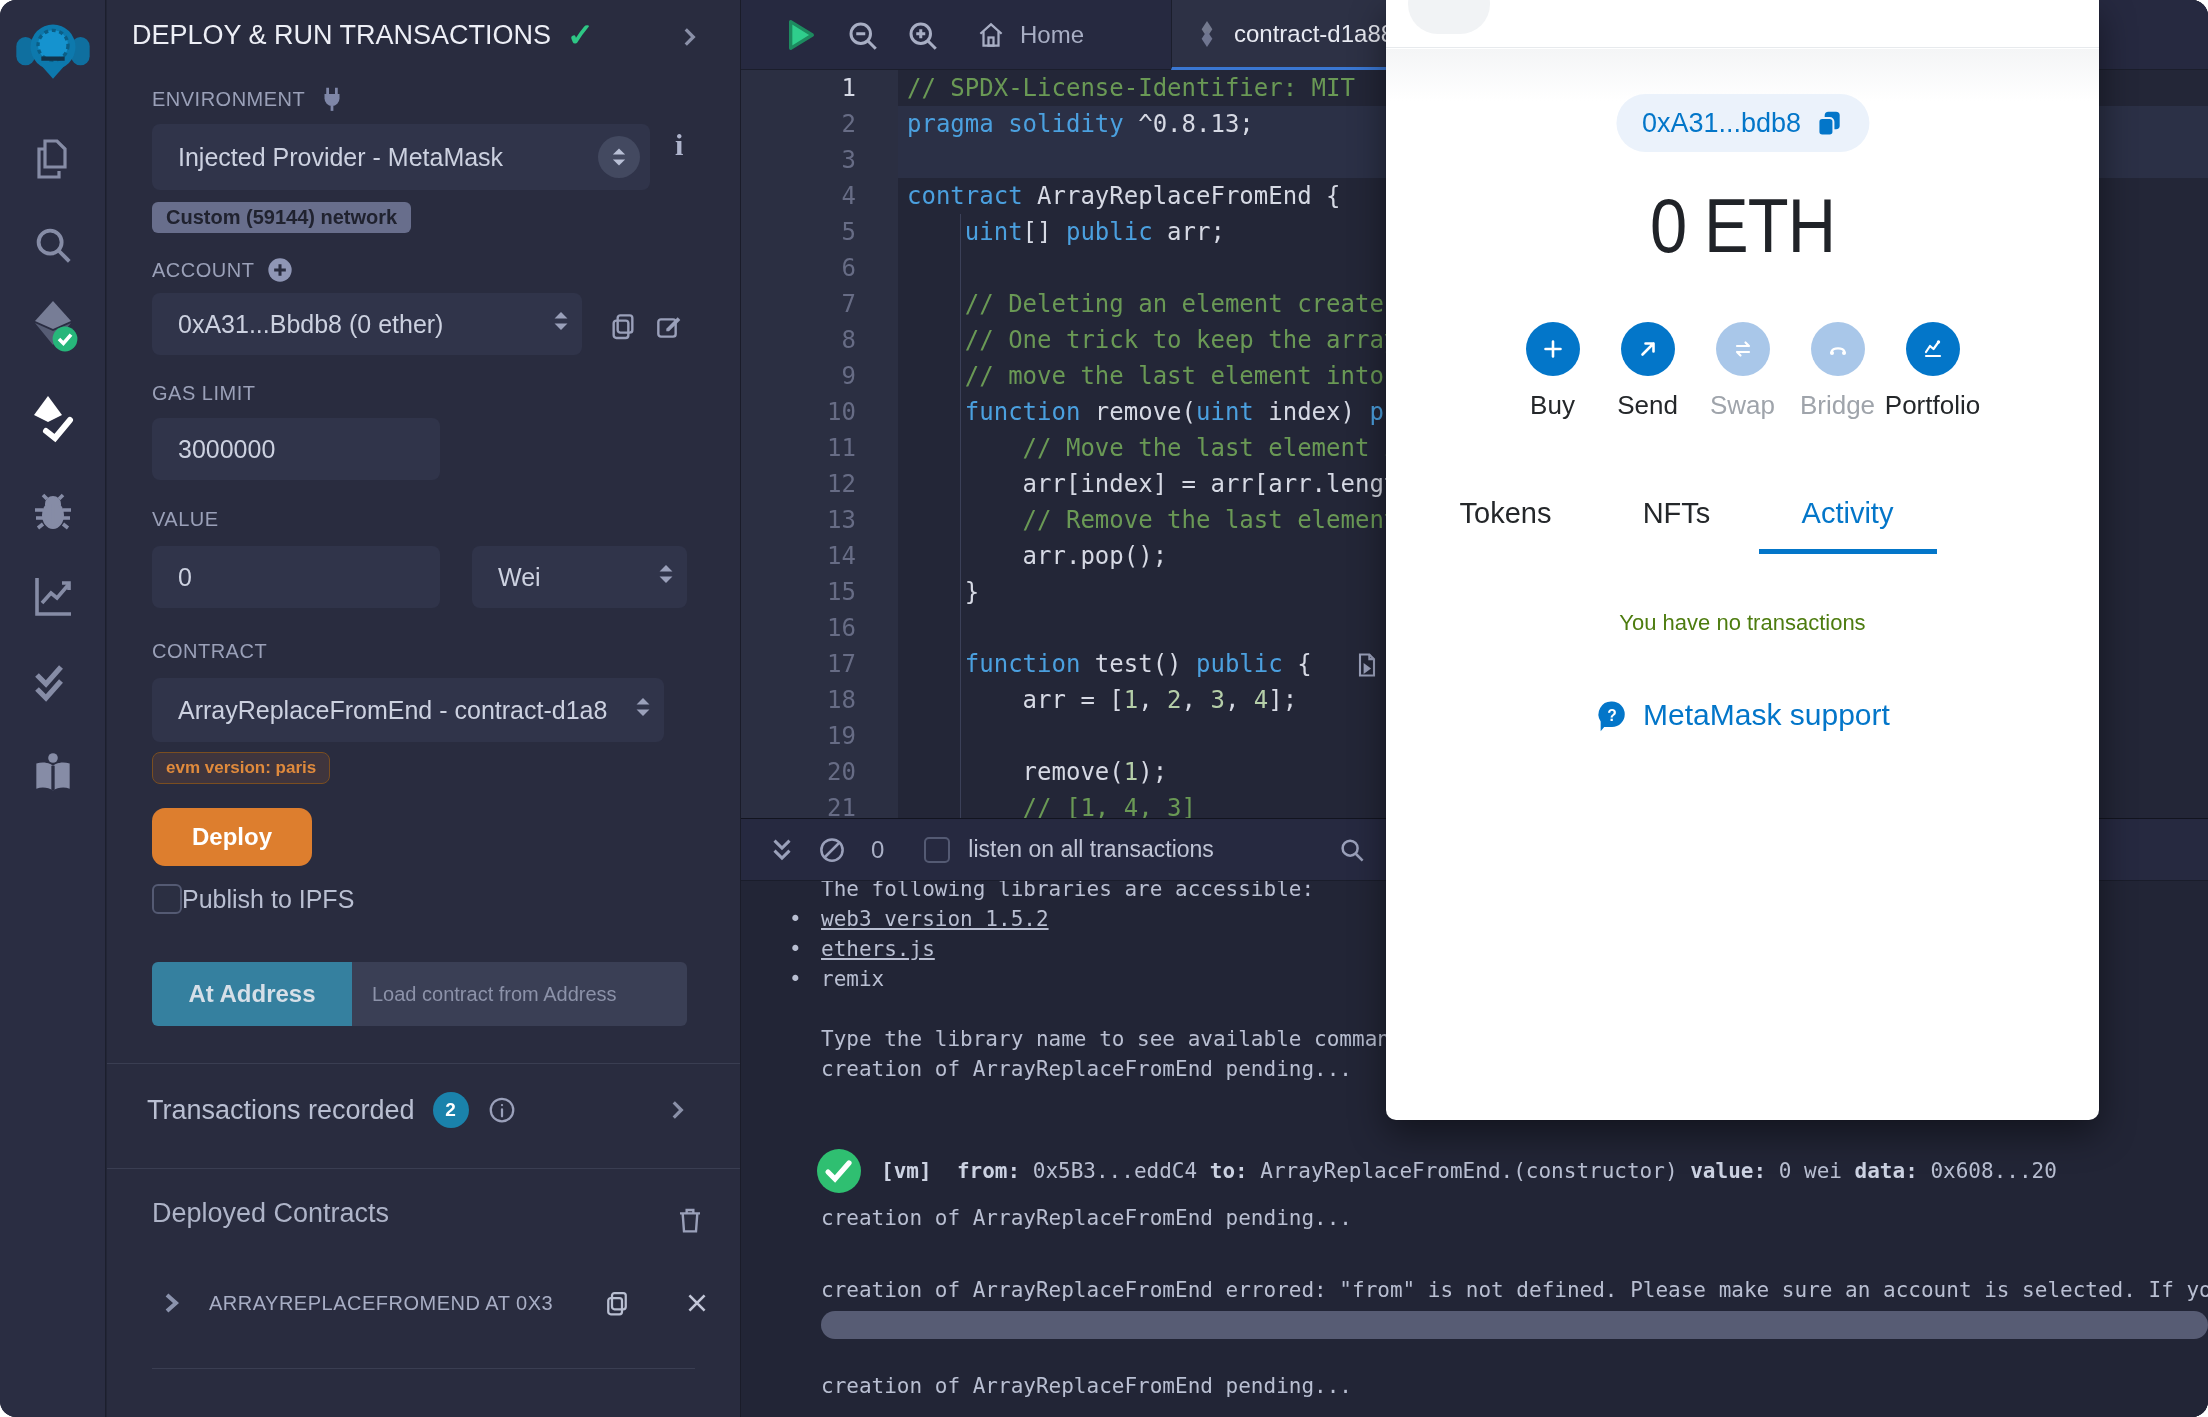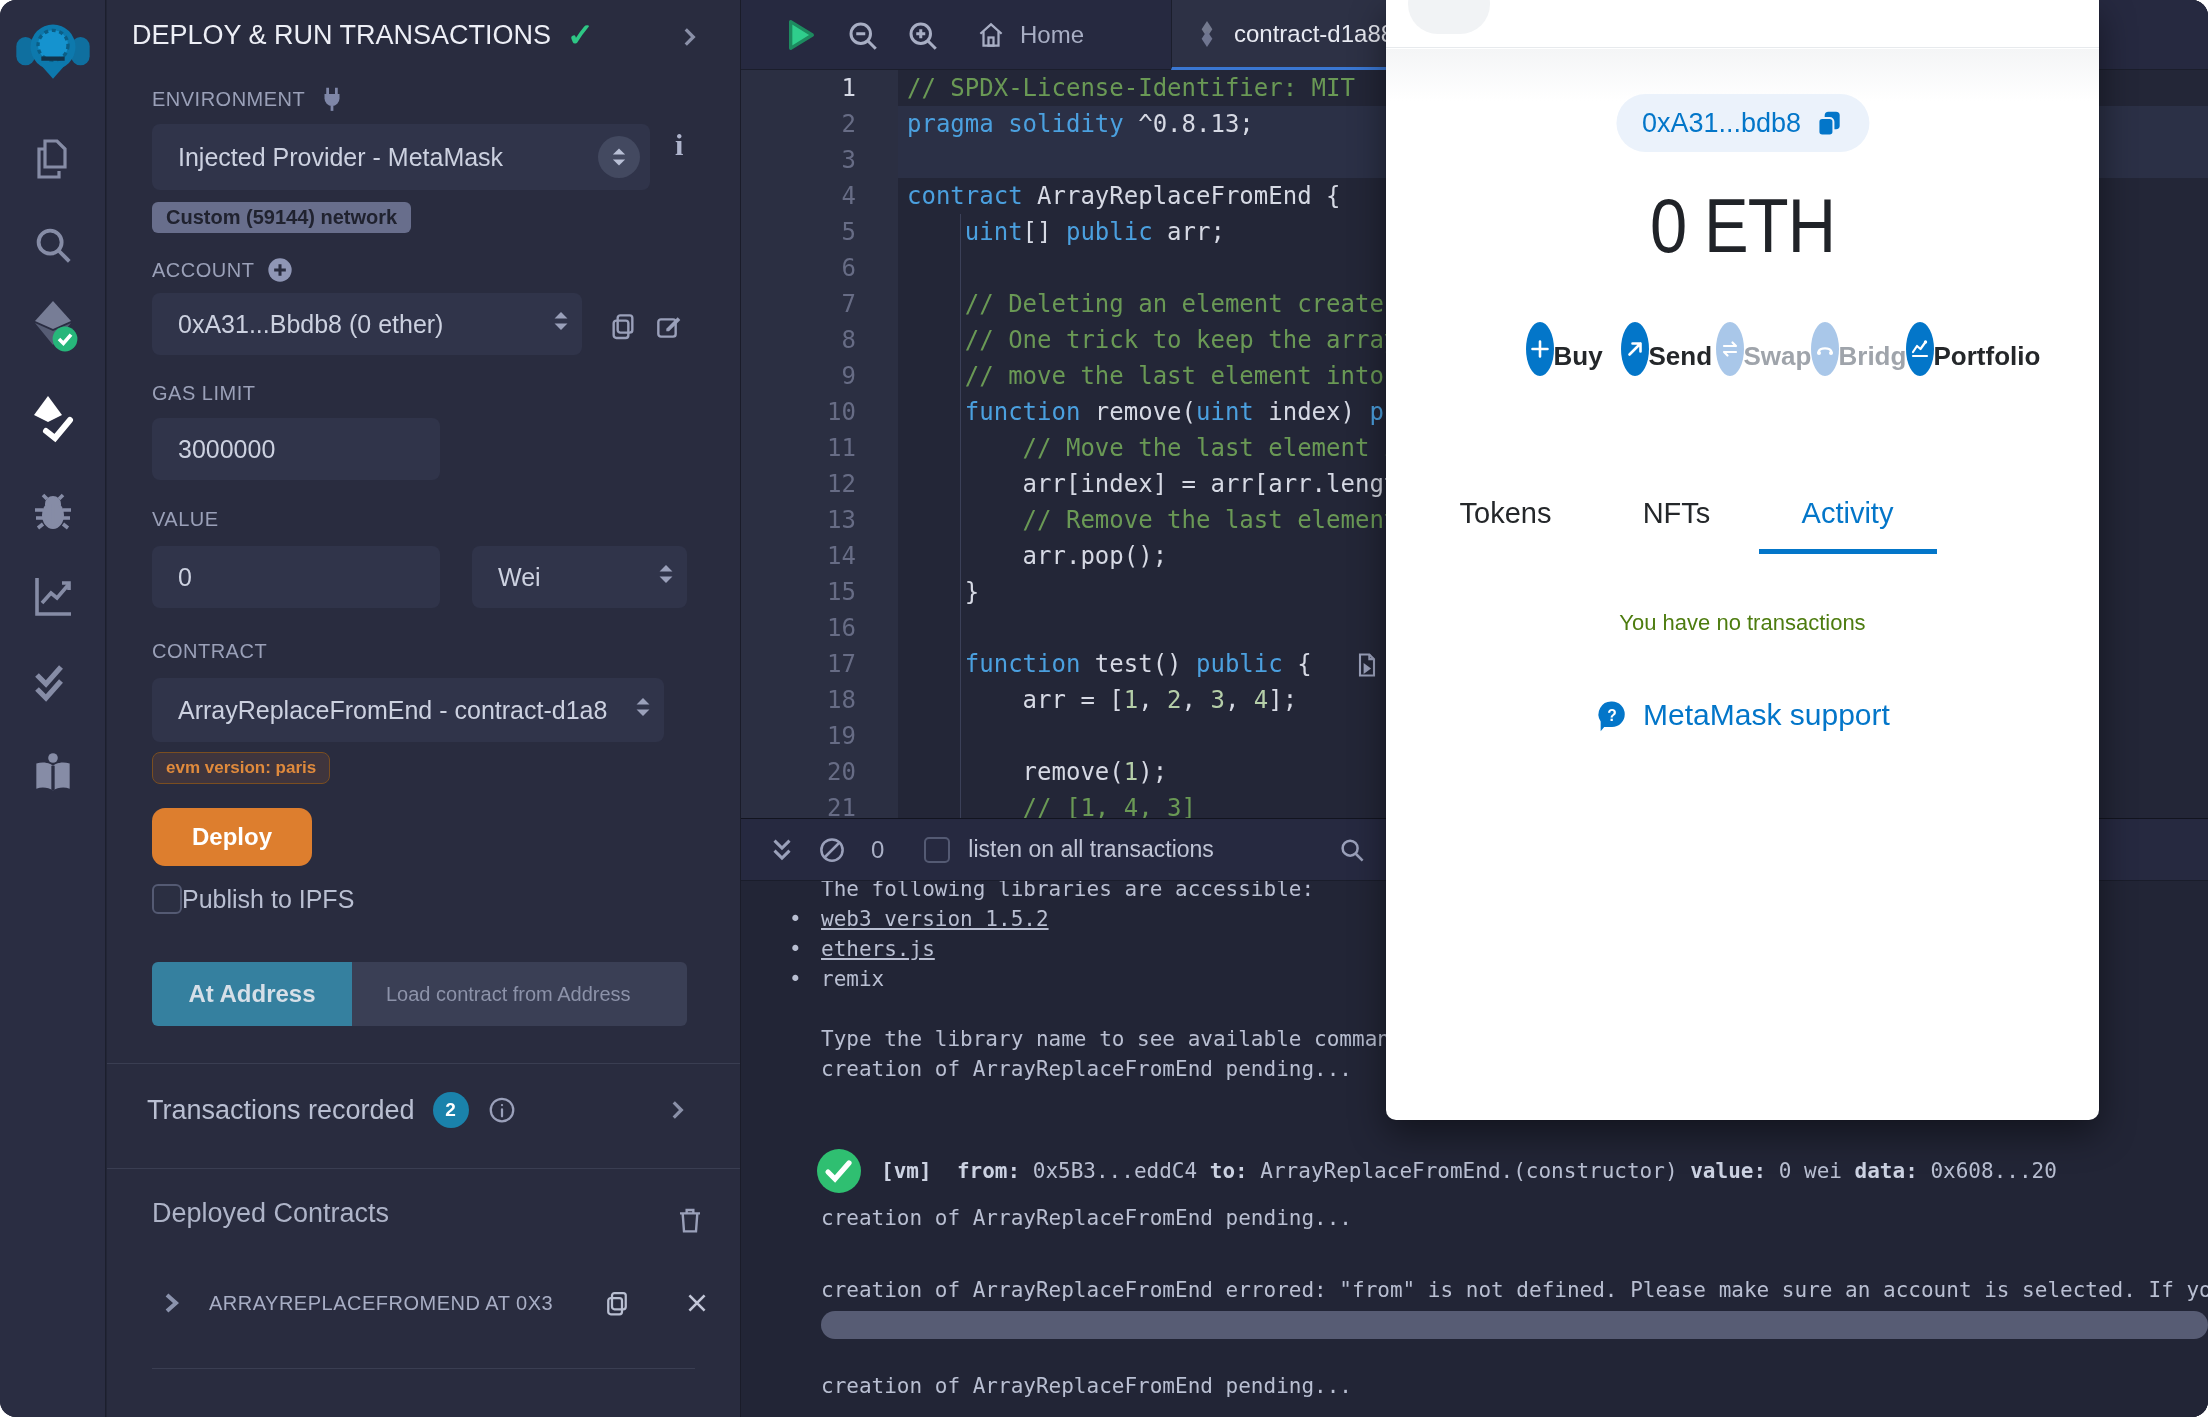--- a/index.html
+++ b/index.html
@@ -22,21 +22,21 @@
   .caret2{margin-left:auto;margin-right:12px;flex:none;}
   .roundcaret{margin-left:auto;margin-right:10px;flex:none;width:42px;height:42px;border-radius:50%;background:#434960;display:flex;align-items:center;justify-content:center;}
   .badge-net{position:absolute;left:45px;top:202px;background:#686e8c;color:#20222f;font-weight:bold;font-size:20px;border-radius:6px;padding:4px 14px;}
   .badge-evm{position:absolute;left:45px;top:752px;border:1px solid #7a4e20;background:rgba(224,126,47,.12);color:#e08a3c;font-weight:bold;font-size:17px;border-radius:8px;padding:5px 13px;}
   .btn-deploy{position:absolute;left:45px;top:808px;width:160px;height:58px;background:#dd7e2e;border-radius:13px;color:#ffffff;font-weight:bold;font-size:24px;display:flex;align-items:center;justify-content:center;}
   .pub-row{position:absolute;left:45px;top:884px;display:flex;align-items:center;gap:0;}
   .cbx{width:30px;height:30px;border:2px solid #545a73;border-radius:6px;background:#2b2f42;}
   .pub-row span{color:#b9bfd2;font-size:25px;}
   .ataddr-row{position:absolute;left:45px;top:962px;display:flex;height:64px;}
   .btn-ataddr{width:200px;background:#35809f;border-radius:6px 0 0 6px;color:#d6dfe8;font-weight:bold;font-size:24px;display:flex;align-items:center;justify-content:center;}
-  .ataddr-input{width:335px;background:#3a3f55;border-radius:0 6px 6px 0;color:#8c92a9;font-size:20px;display:flex;align-items:center;padding-left:34px;}
+  .ataddr-input{width:335px;background:#3a3f55;border-radius:0 6px 6px 0;color:#8c92a9;font-size:20px;display:flex;align-items:center;padding-left:20px;}
   .hr{position:absolute;left:0;right:0;border-top:1px solid #3a3e52;}
   .tx-row{position:absolute;left:40px;top:1092px;right:30px;display:flex;align-items:center;gap:18px;}
   .tx-row .t{font-size:27px;color:#b9bfd2;}
   .badge-count{width:36px;height:36px;border-radius:50%;background:#1a82ab;color:#fff;font-size:19px;font-weight:bold;display:flex;align-items:center;justify-content:center;}
   .dep-title{position:absolute;left:45px;top:1198px;font-size:27px;color:#aeb4c8;}
   .trash{position:absolute;right:34px;top:1204px;}
   .dep-row{position:absolute;left:52px;top:1288px;right:30px;display:flex;align-items:center;}
   .dep-row .name{margin-left:26px;font-size:20px;letter-spacing:.5px;color:#a8aec5;}
   .dep-row .ic-copy{margin-left:auto;margin-right:52px;}
   .icn{flex:none;}
@@ -83,21 +83,21 @@
   
   .mm-popup{position:absolute;left:1386px;top:0;width:713px;height:1120px;background:#ffffff;z-index:50;
             border-radius:0 0 10px 10px;box-shadow:0 14px 36px rgba(0,0,0,.45),0 0 0 1px rgba(0,0,0,.05);}
   .mm-corner-pill{position:absolute;left:22px;top:-26px;width:82px;height:60px;border-radius:30px;background:#f1f3f5;}
   .mm-header{height:48px;border-bottom:1px solid #e7eaed;}
   .mm-grad{position:absolute;top:49px;left:0;right:0;height:52px;background:linear-gradient(#f4f5f6,#ffffff);}
   .mm-pill{position:absolute;top:94px;left:50%;transform:translateX(-50%);height:58px;border-radius:29px;background:#ebf2fb;
            color:#0376c9;font-size:27px;display:flex;align-items:center;gap:12px;padding:0 26px;white-space:nowrap;}
   .mm-balance{position:absolute;top:182px;width:100%;text-align:center;font-size:76px;color:#202328;transform:scaleX(.88);letter-spacing:-1px;}
   .mm-actions{position:absolute;top:322px;left:0;width:100%;display:flex;justify-content:center;gap:41px;}
-  .mm-action{display:flex;flex-direction:row;align-items:center;width:54px;font-weight:bold;}
+  .mm-action{display:flex;flex-direction:column;align-items:center;width:54px;}
   .mm-circle{width:54px;height:54px;border-radius:50%;background:#0376c9;display:flex;align-items:center;justify-content:center;}
   .mm-action.dis .mm-circle{background:#a9c7e9;}
   .mm-action .lbl{margin-top:14px;font-size:26px;color:#24272a;white-space:nowrap;}
   .mm-action.dis .lbl{color:#9fa4ab;}
   .mm-tabs{position:absolute;top:497px;left:34px;width:513px;display:flex;}
   .mm-tab{flex:1;text-align:center;font-size:29px;color:#24272a;padding-bottom:22px;position:relative;}
   .mm-tab.active{color:#0376c9;}
   .mm-tab.active::after{content:"";position:absolute;left:50%;transform:translateX(-50%);bottom:-2px;width:178px;height:5px;background:#0376c9;}
   .mm-empty{position:absolute;top:610px;width:100%;text-align:center;color:#4d7c0f;font-size:22px;}
   .mm-support{position:absolute;top:698px;width:100%;display:flex;justify-content:center;align-items:center;gap:14px;color:#0376c9;font-size:30px;}

